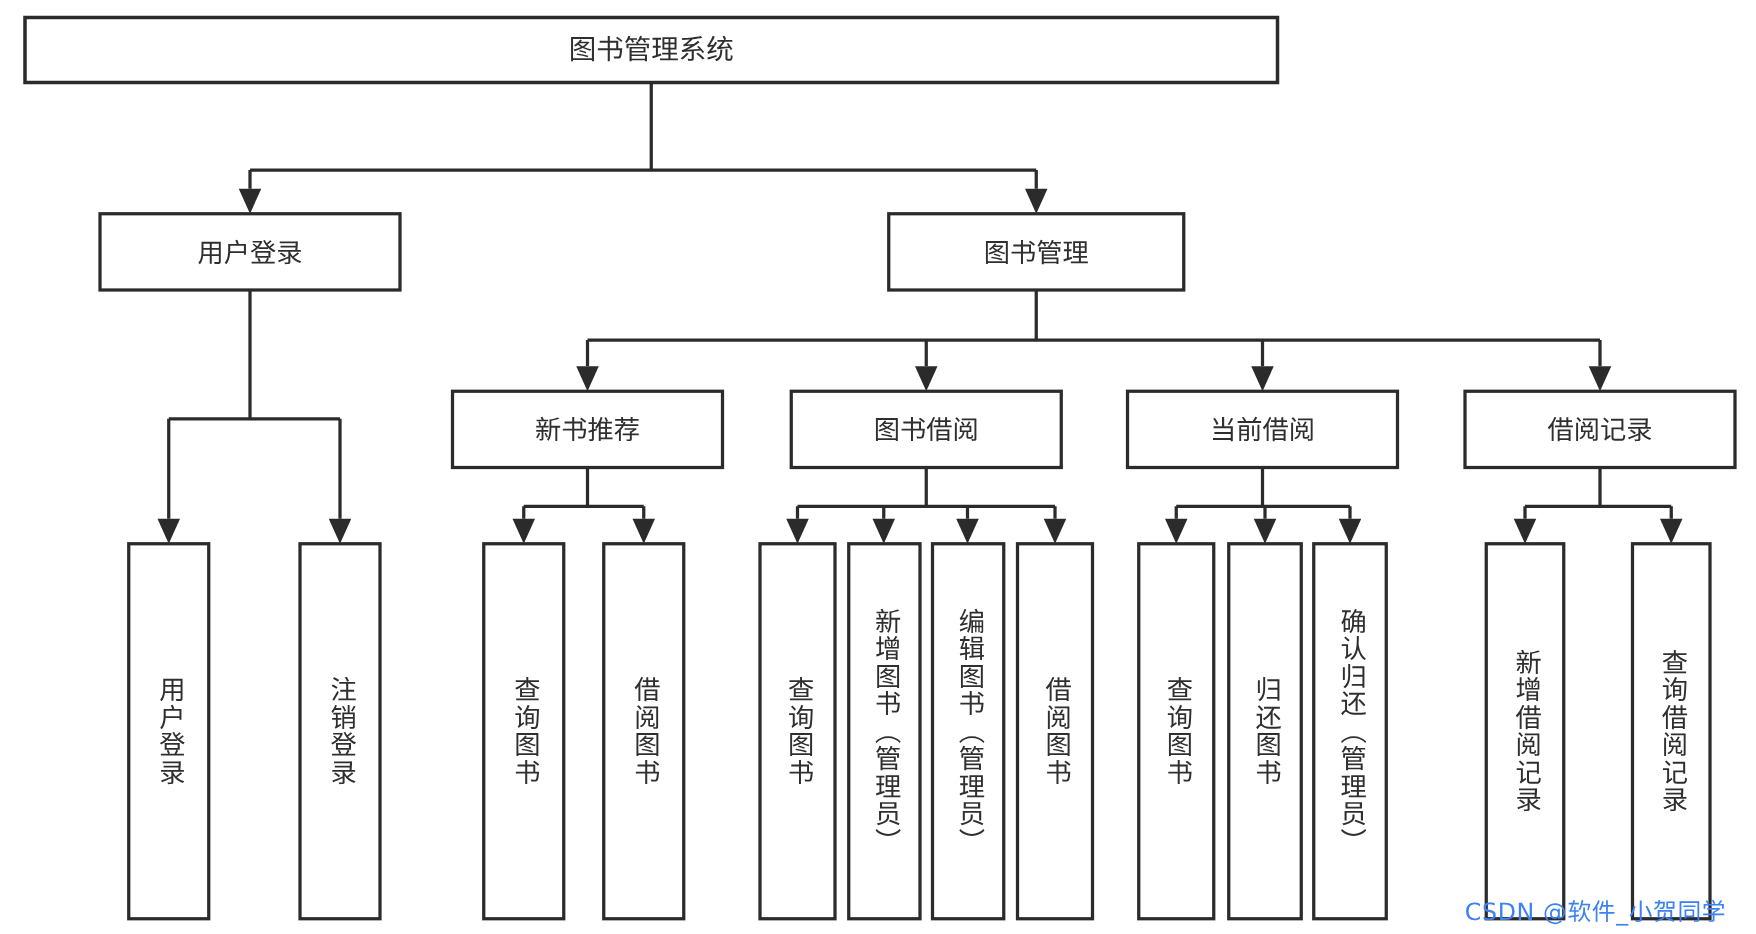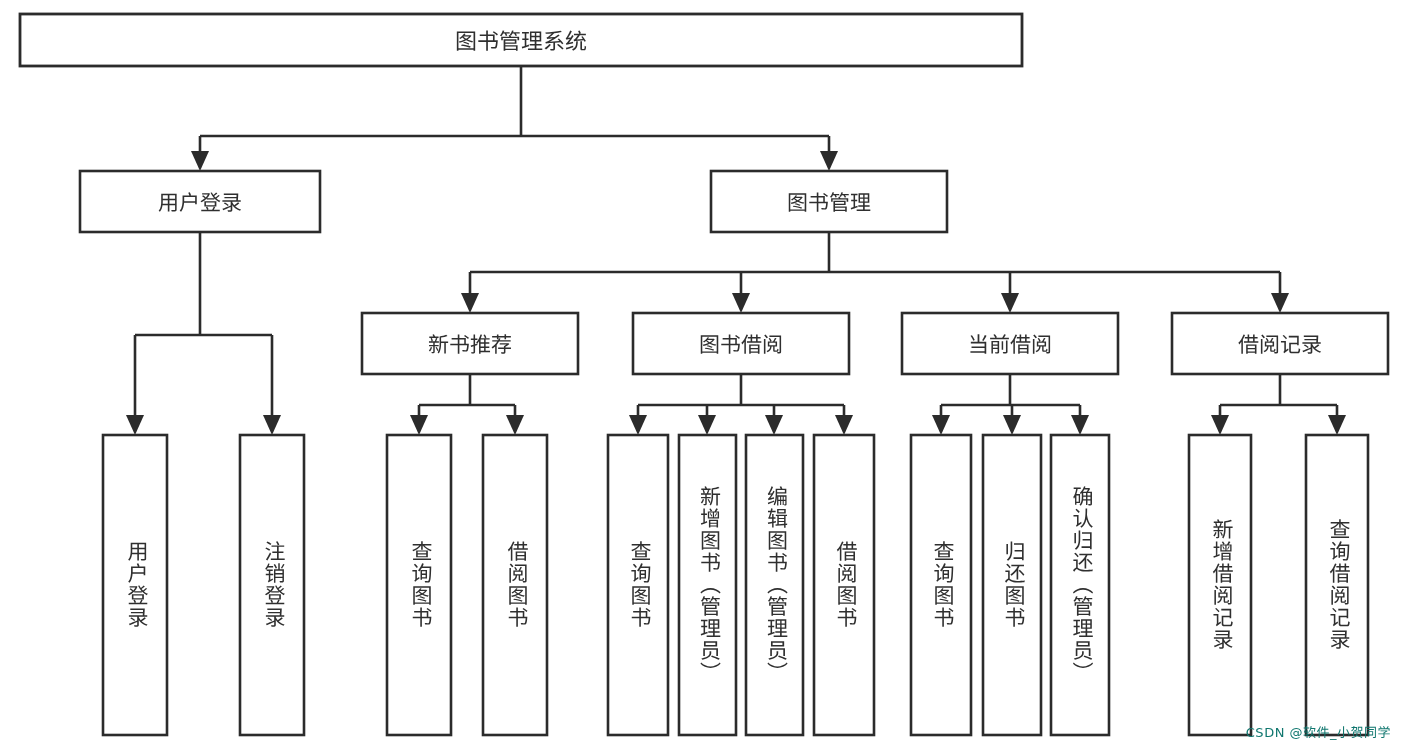--- a/index.html
+++ b/index.html
@@ -66,24 +66,24 @@
     font-family: "DejaVu Sans", "Liberation Sans", sans-serif;
     font-size: 21px;
     line-height: 1.04;
     letter-spacing: 1px;
     white-space: nowrap;
     pointer-events: none;
     user-select: none;
   }
   .watermark {
     position: absolute;
-    right: 14px;
+    right: 24px;
     bottom: 6px;
-    color: #0f766e;
-    font-size: 13px;
+    color: #3b82f6;
+    font-size: 19px;
     font-family: "DejaVu Sans", "Liberation Sans", sans-serif;
     letter-spacing: 0.5px;
     white-space: nowrap;
     user-select: none;
   }
 </style>
 </head>
 <body>
 
 <div id="diagram-root">

